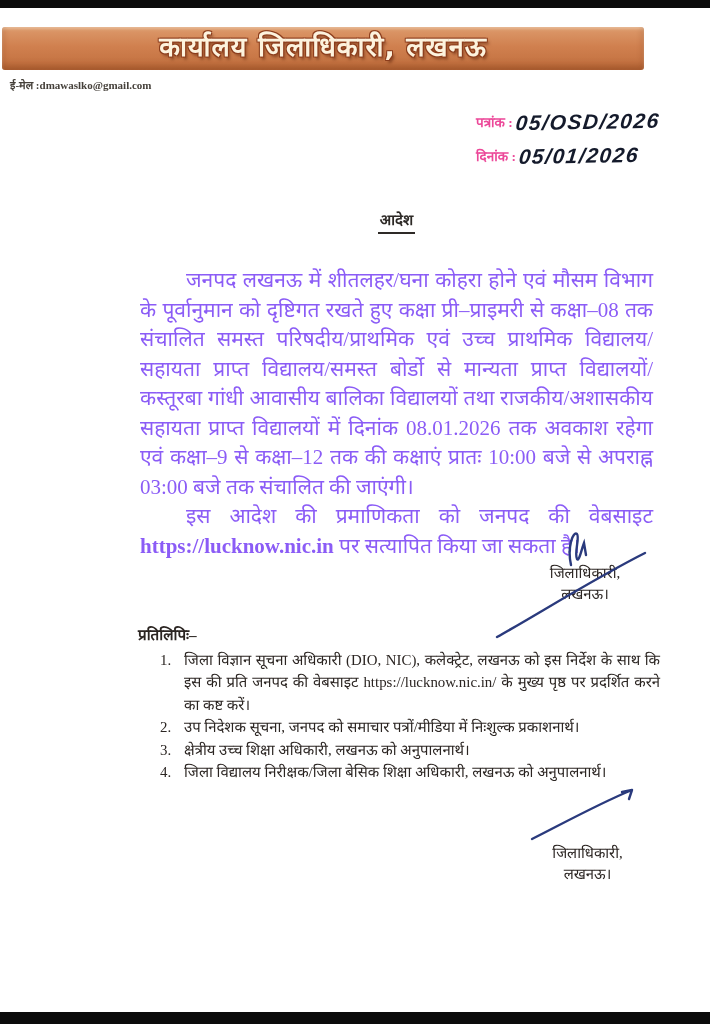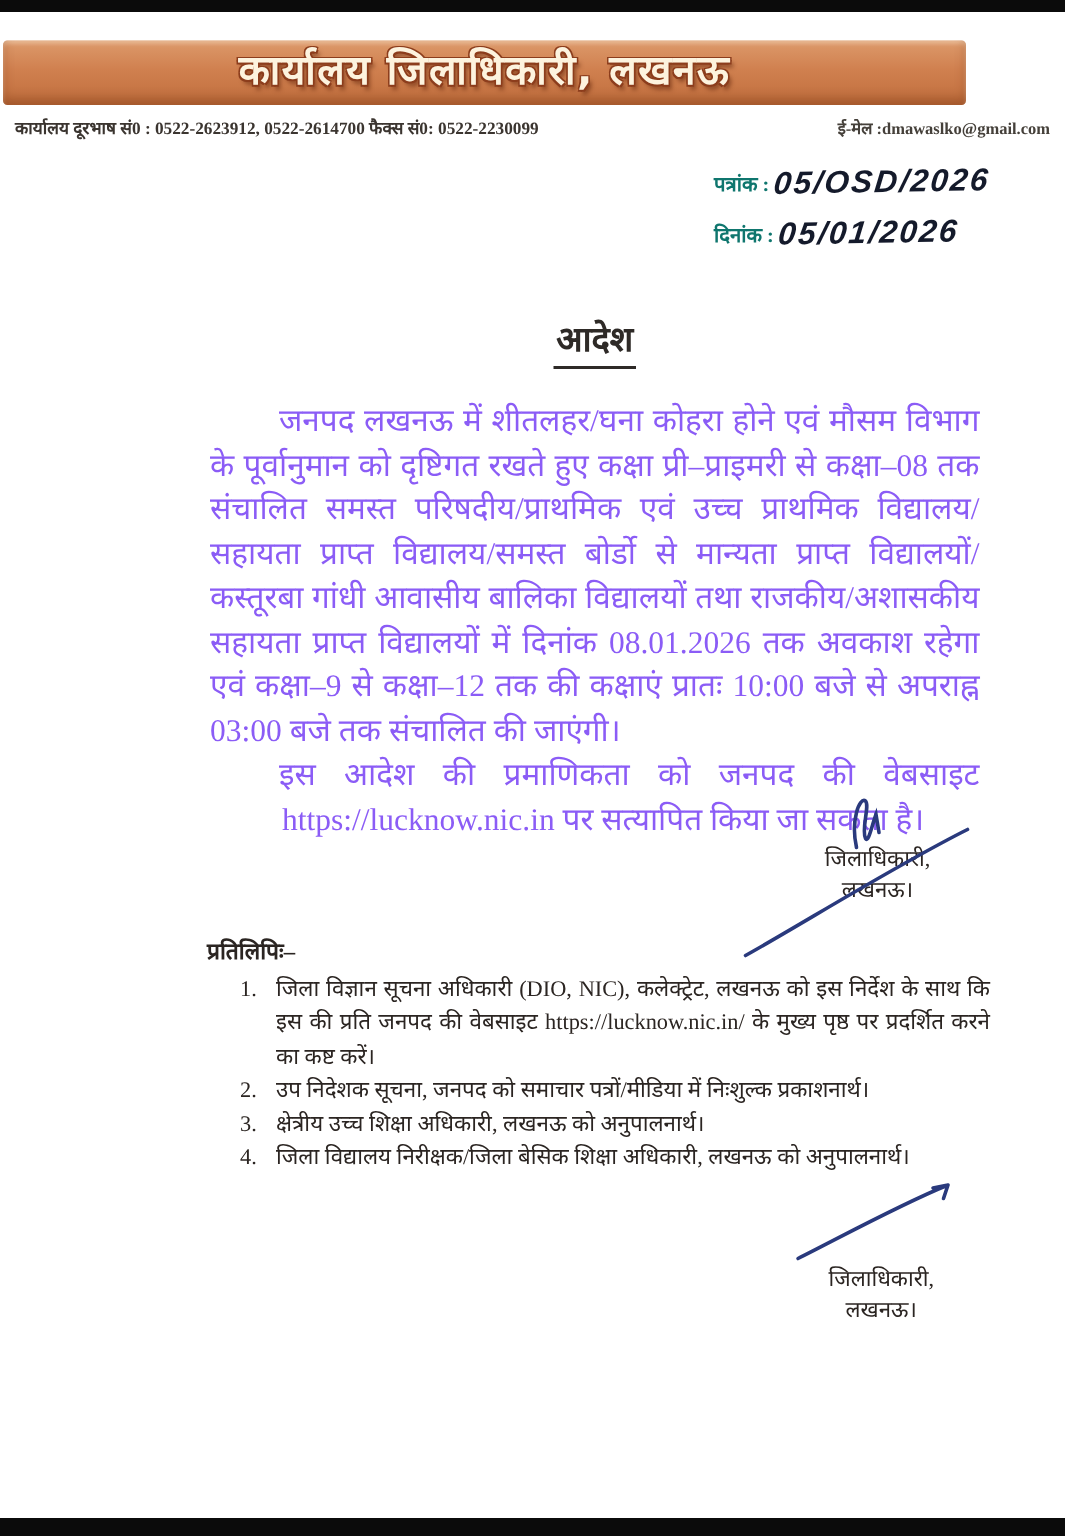--- a/index.html
+++ b/index.html
@@ -30,39 +30,39 @@
   .contact-row{
     position:absolute;left:0;top:77px;width:100%;box-sizing:border-box;
     padding:0 10px;display:flex;justify-content:space-between;align-items:baseline;
     font-size:11.5px;font-weight:bold;color:#3b3530;
   }
   .contact-email{font-size:11px;font-weight:600;color:#45403a;}
 
   
   .ref-block{position:absolute;top:105px;right:50px;text-align:left;}
   .ref-row{display:flex;align-items:center;height:34px;}
-  .ref-label{font-size:13.5px;font-weight:bold;color:#0f766e;white-space:pre;text-align:center;}
+  .ref-label{font-size:13.5px;font-weight:bold;color:#ec4899;white-space:pre;text-align:center;}
   .hand{
     display:inline-block;font-family:"Liberation Sans","DejaVu Sans",sans-serif;
     font-style:italic;font-weight:bold;font-size:21px;color:#141a2b;
     letter-spacing:1.5px;transform:skewX(-7deg) rotate(-1deg);
   }
 
   
   .order-title-wrap{position:absolute;left:140px;top:209px;width:513px;text-align:center;}
   .order-title{
-    font-size:23px;font-weight:bold;color:#2e2a27;
+    font-size:15px;font-weight:bold;color:#2e2a27;
     border-bottom:2px solid #2e2a27;padding:0 2px 3px 2px;display:inline-block;
   }
   .body-copy{
     position:absolute;left:140px;top:266px;width:513px;
     font-size:21px;line-height:29.5px;text-align:justify;color:#8b5cf6;
   }
   .body-copy p{margin:0;text-indent:46px;}
-  .url{font-family:"Liberation Serif",serif;font-weight:normal;white-space:nowrap;margin-left:48px;}
+  .url{font-family:"Liberation Serif",serif;font-weight:bold;white-space:nowrap;}
 
   
   .sig-block{position:absolute;text-align:center;font-size:14.8px;line-height:20.5px;color:#2b2522;}
   .sig1{left:505px;top:563px;width:160px;}
   .sig2{left:510px;top:843px;width:155px;}
   .sig-svg{position:absolute;pointer-events:none;}
   .sig1-squiggle{left:58px;top:-36px;}
   .sig1-stroke{left:-12px;top:-12px;}
   .sig2-stroke{left:18px;top:-56px;}
 
@@ -88,21 +88,20 @@
 
 <div class="page">
 
   <div class="edge-bar top"></div>
 
   <div class="banner">
     <span class="banner-title">कार्यालय जिलाधिकारी, लखनऊ</span>
   </div>
 
   <div class="contact-row">
-    <span class="contact-phone">कार्यालय दूरभाष सं0 : 0522-2623912, 0522-2614700  फैक्स सं0: 0522-2230099</span>
     <span class="contact-email">ई-मेल :dmawaslko@gmail.com</span>
   </div>
 
   <div class="ref-block">
     <div class="ref-row">
       <span class="ref-label">पत्रांक : </span>
       <span class="hand">05/OSD/2026</span>
     </div>
     <div class="ref-row">
       <span class="ref-label">दिनांक : </span>

